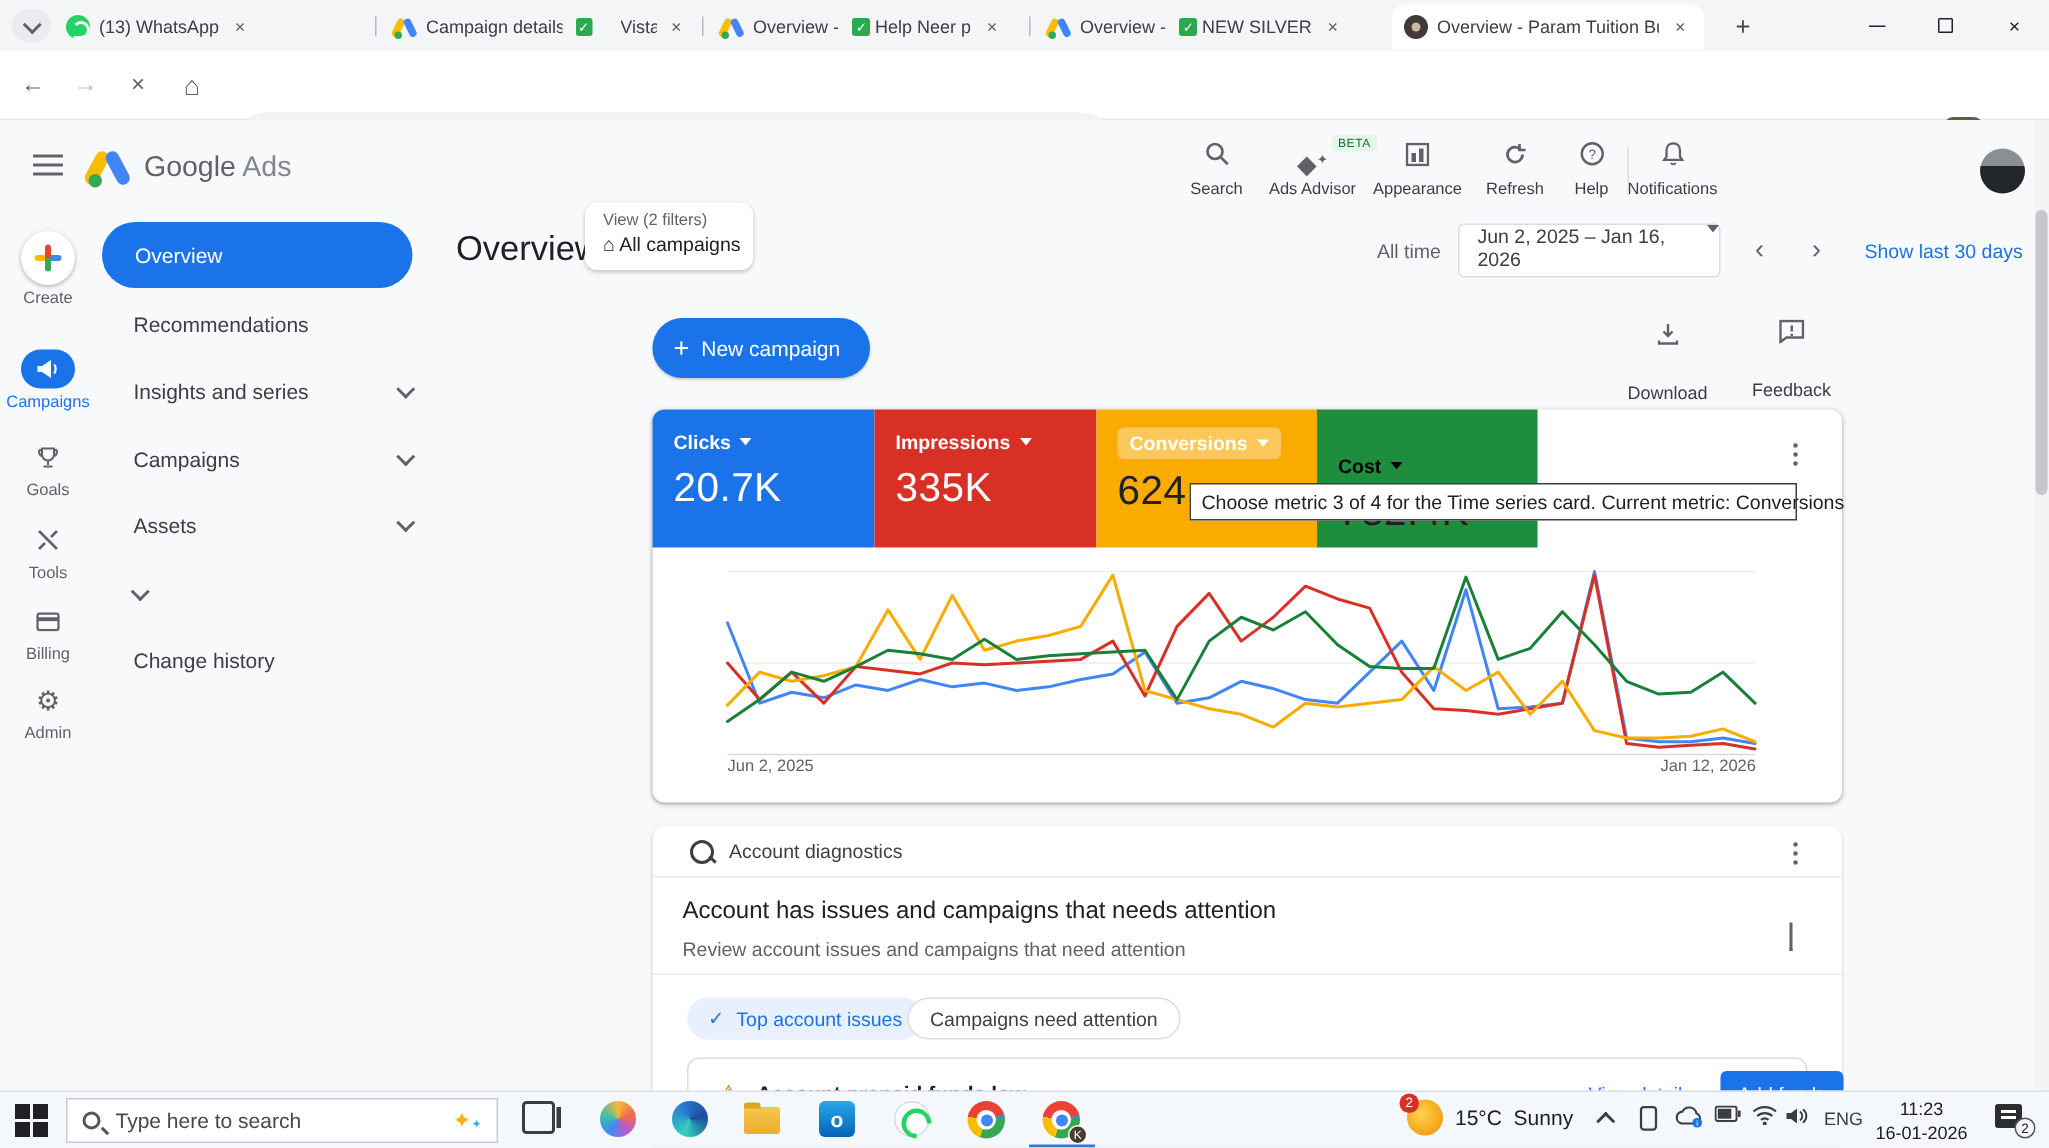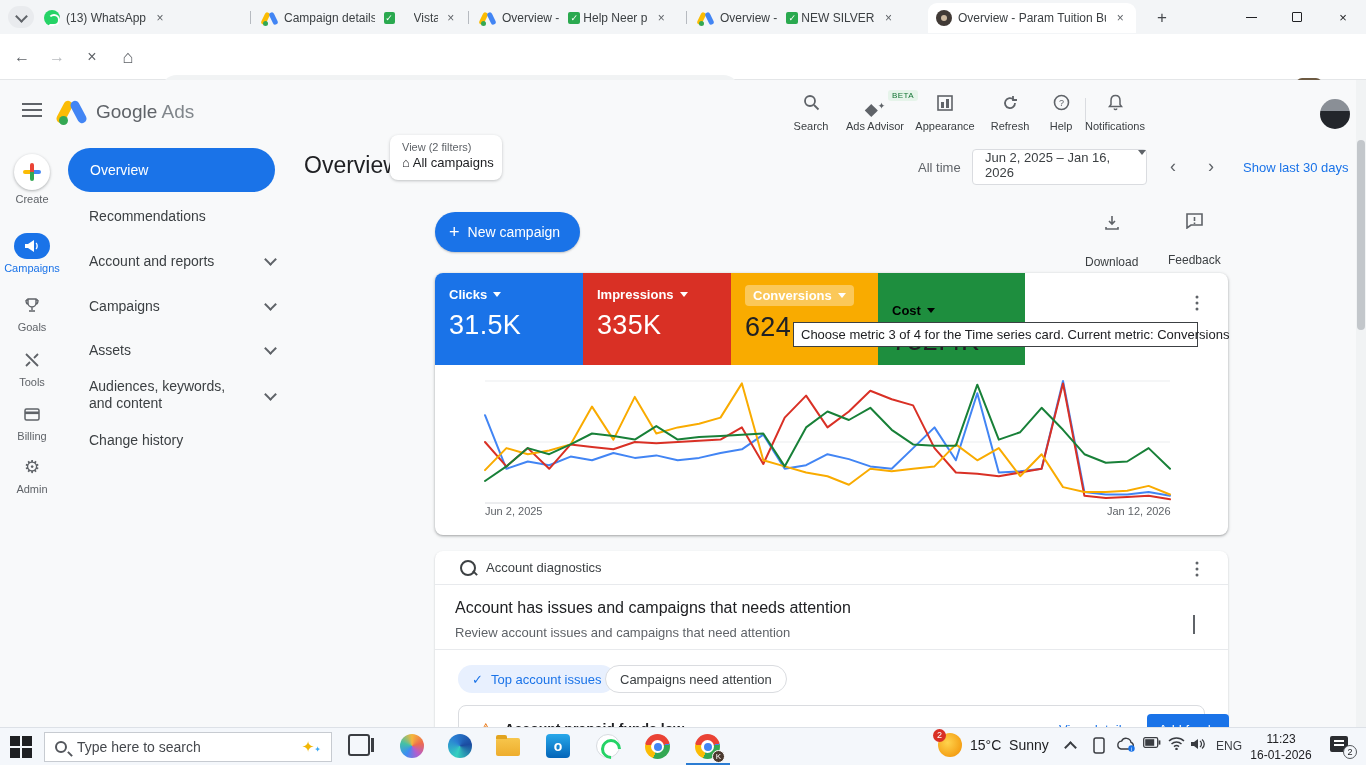--- a/index.html
+++ b/index.html
@@ -438,33 +438,32 @@
     <div class="lb">Admin</div>
   </div>
 
   <div id="overview-pill">
       <span>Overview</span>
     </div>
   <div class="navitem" style="top:208px">
       <span>Recommendations</span>
     </div>
   <div class="navitem" style="top:253px">
-      <span>Account and reports</span>
+      <span>Insights and series</span>
       <span class="chev"></span>
     </div>
   <div class="navitem" style="top:298px">
       <span>Campaigns</span>
       <span class="chev"></span>
     </div>
   <div class="navitem" style="top:342px">
       <span>Assets</span>
       <span class="chev"></span>
     </div>
   <div class="navitem" style="top:378px;align-items:flex-start">
-      <span style="width:160px;line-height:17px">Audiences, keywords, and content</span>
       <span class="chev" style="margin-top:12px"></span>
     </div>
   <div class="navitem" style="top:432px">
       <span>Change history</span>
     </div>
 
   <div id="page-title">Overview</div>
   <div id="filterchip">
     <div class="l1">View (2 filters)</div>
     <div class="l2"><span>⌂</span> <span>All campaigns</span></div>
@@ -499,21 +498,21 @@
     </div>
     <div class="lb">Feedback</div>
   </div>
 
   <div id="ovcard">
     <div class="metric" id="m0" style="background-color: rgb(26, 115, 232);">
       <div class="mlabel" style="color: rgb(255, 255, 255);">
           <span>Clicks</span>
           <span class="tri"></span>
         </div>
-      <div class="mvalue" style="color: rgb(255, 255, 255);">31.5K</div>
+      <div class="mvalue" style="color: rgb(255, 255, 255);">20.7K</div>
     </div>
     <div class="metric" id="m1" style="background-color: rgb(217, 48, 37);">
       <div class="mlabel" style="color: rgb(255, 255, 255);">
           <span>Impressions</span>
           <span class="tri"></span>
         </div>
       <div class="mvalue" style="color: rgb(255, 255, 255);">335K</div>
     </div>
     <div class="metric" id="m2" style="background-color: rgb(249, 171, 0);">
       <div class="mlabel" style="background: rgba(255, 255, 255, 0.35); padding: 3px 8px; color: rgb(255, 255, 255);">

